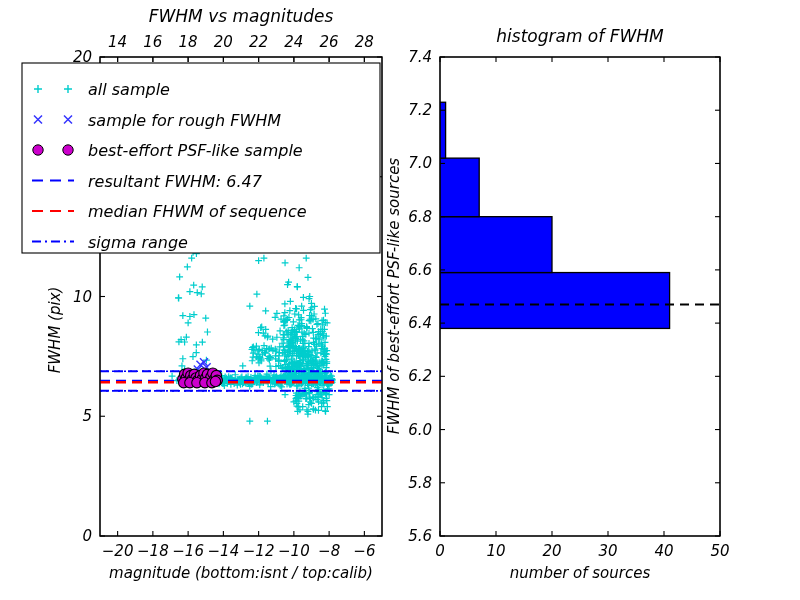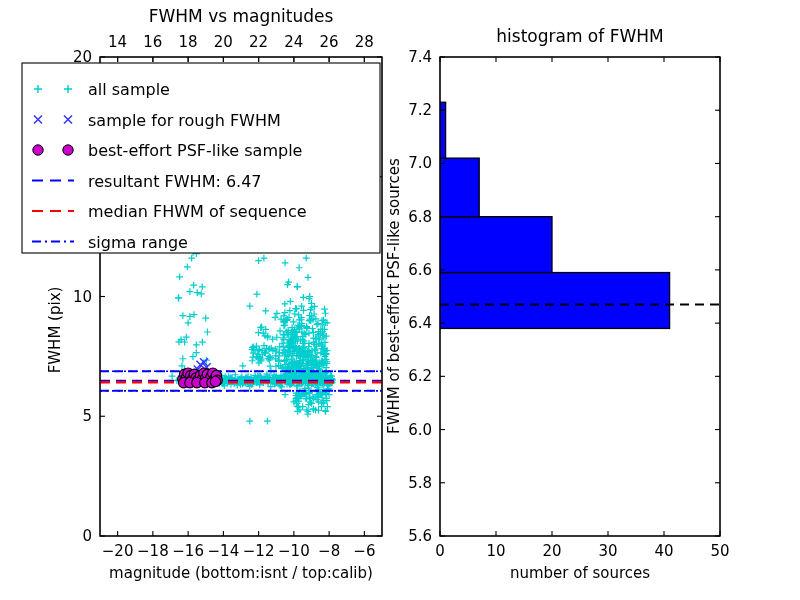--- a/index.html
+++ b/index.html
@@ -5,21 +5,21 @@
   html, body {
     margin: 0; padding: 0;
     background: #ffffff;
   }
   body {
     width: 800px; height: 600px;
     position: relative;
     font-family: "DejaVu Sans", sans-serif;
     overflow: hidden;
   }
-  .figure { position: absolute; left: 0; top: 0; width: 800px; height: 600px; }
+  .figure { position: absolute; left: 0; top: 0; width: 800px; height: 600px; font-style: italic; }
   svg { display: block; }
   text { font-family: "DejaVu Sans", sans-serif; fill: #000000; }
   .tick-label { font-size: 15px; }
   .axis-label { font-size: 15px; }
   .title { font-size: 17px; }
   .legend-label { font-size: 16px; }
   .axis-line { stroke: #000000; stroke-width: 1.1; fill: none; }
   .tickmark { stroke: #000000; stroke-width: 1.1; }
   .legend-box {
     fill: #ffffff; stroke: #000000; stroke-width: 1.1;

